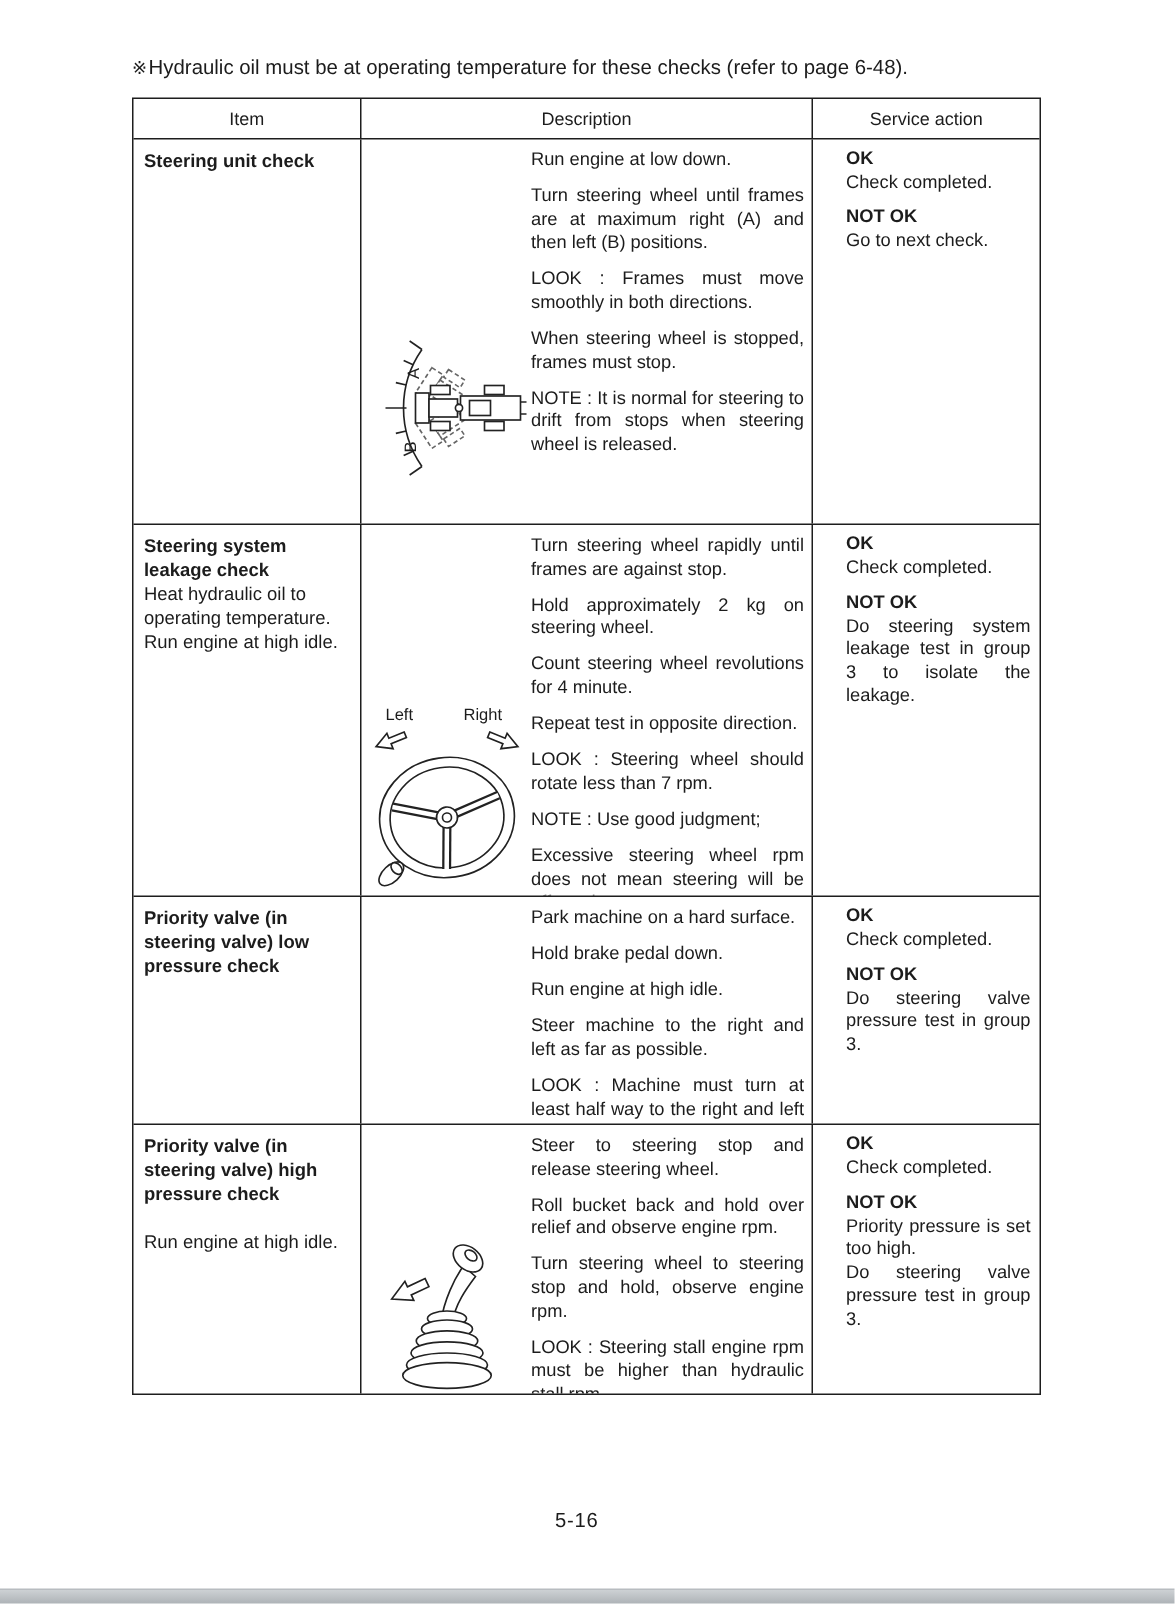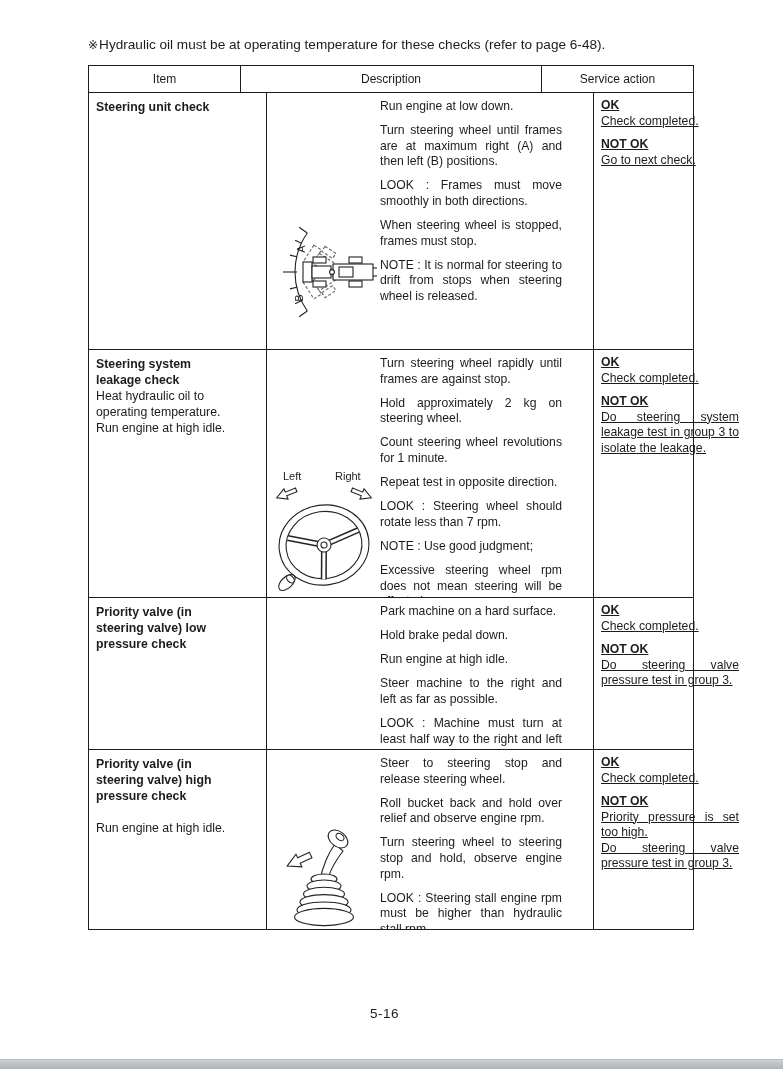--- a/index.html
+++ b/index.html
@@ -7,35 +7,35 @@
     width:783px;height:1069px;position:relative;background:#ffffff;
     font-family:"Liberation Sans","DejaVu Sans",sans-serif;
     color:#1c1c1c;overflow:hidden;
   }
   .content{position:absolute;left:88px;top:36px;width:606px;}
   .note-line{font-size:13.6px;line-height:17px;margin:0 0 11px 0;white-space:nowrap;}
   .ref-mark{font-size:12px;margin-right:1px;}
   
   .tbl{border:1.6px solid #1d1d1d;width:604px;}
   .row{display:grid;grid-template-columns:151px 301px 152px;box-sizing:border-box;}
-  .row + .row{border-top:1.4px solid #1d1d1d;gap:26px;}
+  .row + .row{border-top:1.4px solid #1d1d1d;}
   .cell{box-sizing:border-box;overflow:hidden;}
   .cell + .cell{border-left:1.4px solid #1d1d1d;}
   .thead .cell{height:26px;display:flex;align-items:center;justify-content:center;
     font-size:12px;}
   .r1{height:257px;} .r2{height:248px;} .r3{height:152px;} .r4{height:180px;}
   .c-item{padding:6px 6px 0 7px;font-size:12.3px;line-height:16px;}
   .item-title{font-weight:bold;}
   .item-note{font-weight:normal;}
   .note-gap{margin-top:16px;}
   .c-desc{display:flex;padding:0;}
   .figbox{flex:0 0 113px;display:flex;justify-content:center;align-items:flex-end;}
   .desctext{flex:1;padding:6px 5px 0 0;}
   .p{margin:0 0 8.5px 0;font-size:12.2px;line-height:15.6px;text-align:justify;}
-  .c-srv{padding:5px 6px 0 7px;font-size:12.2px;line-height:15.5px;text-decoration:underline;}
+  .c-srv{padding:5px 6px 0 22px;font-size:12.2px;line-height:15.5px;}
   .srv-label{font-weight:bold;}
   .srv-block2{margin-top:8px;}
   .srv-text{text-align:justify;}
   .page-num{position:absolute;left:0;right:14px;top:1006px;text-align:center;
     font-size:13.5px;letter-spacing:0.5px;}
   .scan-edge{position:absolute;left:0;right:0;bottom:0;height:9px;
     background:linear-gradient(#cdd1d4,#aeb3b7);border-top:1px solid #b8bcc0;}
   svg{display:block;}
   .ln{stroke:#222;fill:none;stroke-width:1.1;}
   .shape{stroke:#222;fill:#fff;stroke-width:1.1;}
@@ -157,21 +157,21 @@
               <circle class="shape" cx="55" cy="78" r="3"></circle>
 
               <ellipse class="shape" transform="rotate(-35 13 110)" cx="13" cy="110" rx="10" ry="5.5"></ellipse>
               <ellipse class="shape" transform="rotate(-35 17 107)" cx="17" cy="107" rx="3" ry="4.5"></ellipse>
             </g>
           </svg>
         </div>
         <div class="desctext">
           <p class="p">Turn steering wheel rapidly until frames are against stop.</p>
           <p class="p">Hold approximately 2 kg on steering wheel.</p>
-          <p class="p">Count steering wheel revolutions for 1 minute.</p>
+          <p class="p">Count steering wheel revolutions for 4 minute.</p>
           <p class="p">Repeat test in opposite direction.</p>
           <p class="p">LOOK : Steering wheel should rotate less than 7 rpm.</p>
           <p class="p">NOTE : Use good judgment;</p>
           <p class="p">Excessive steering wheel rpm does not mean steering will be affected.</p>
         </div>
       </div>
       <div class="cell c-srv">
         <div>
           <div class="srv-label">OK</div>
           <div>Check completed.</div>

